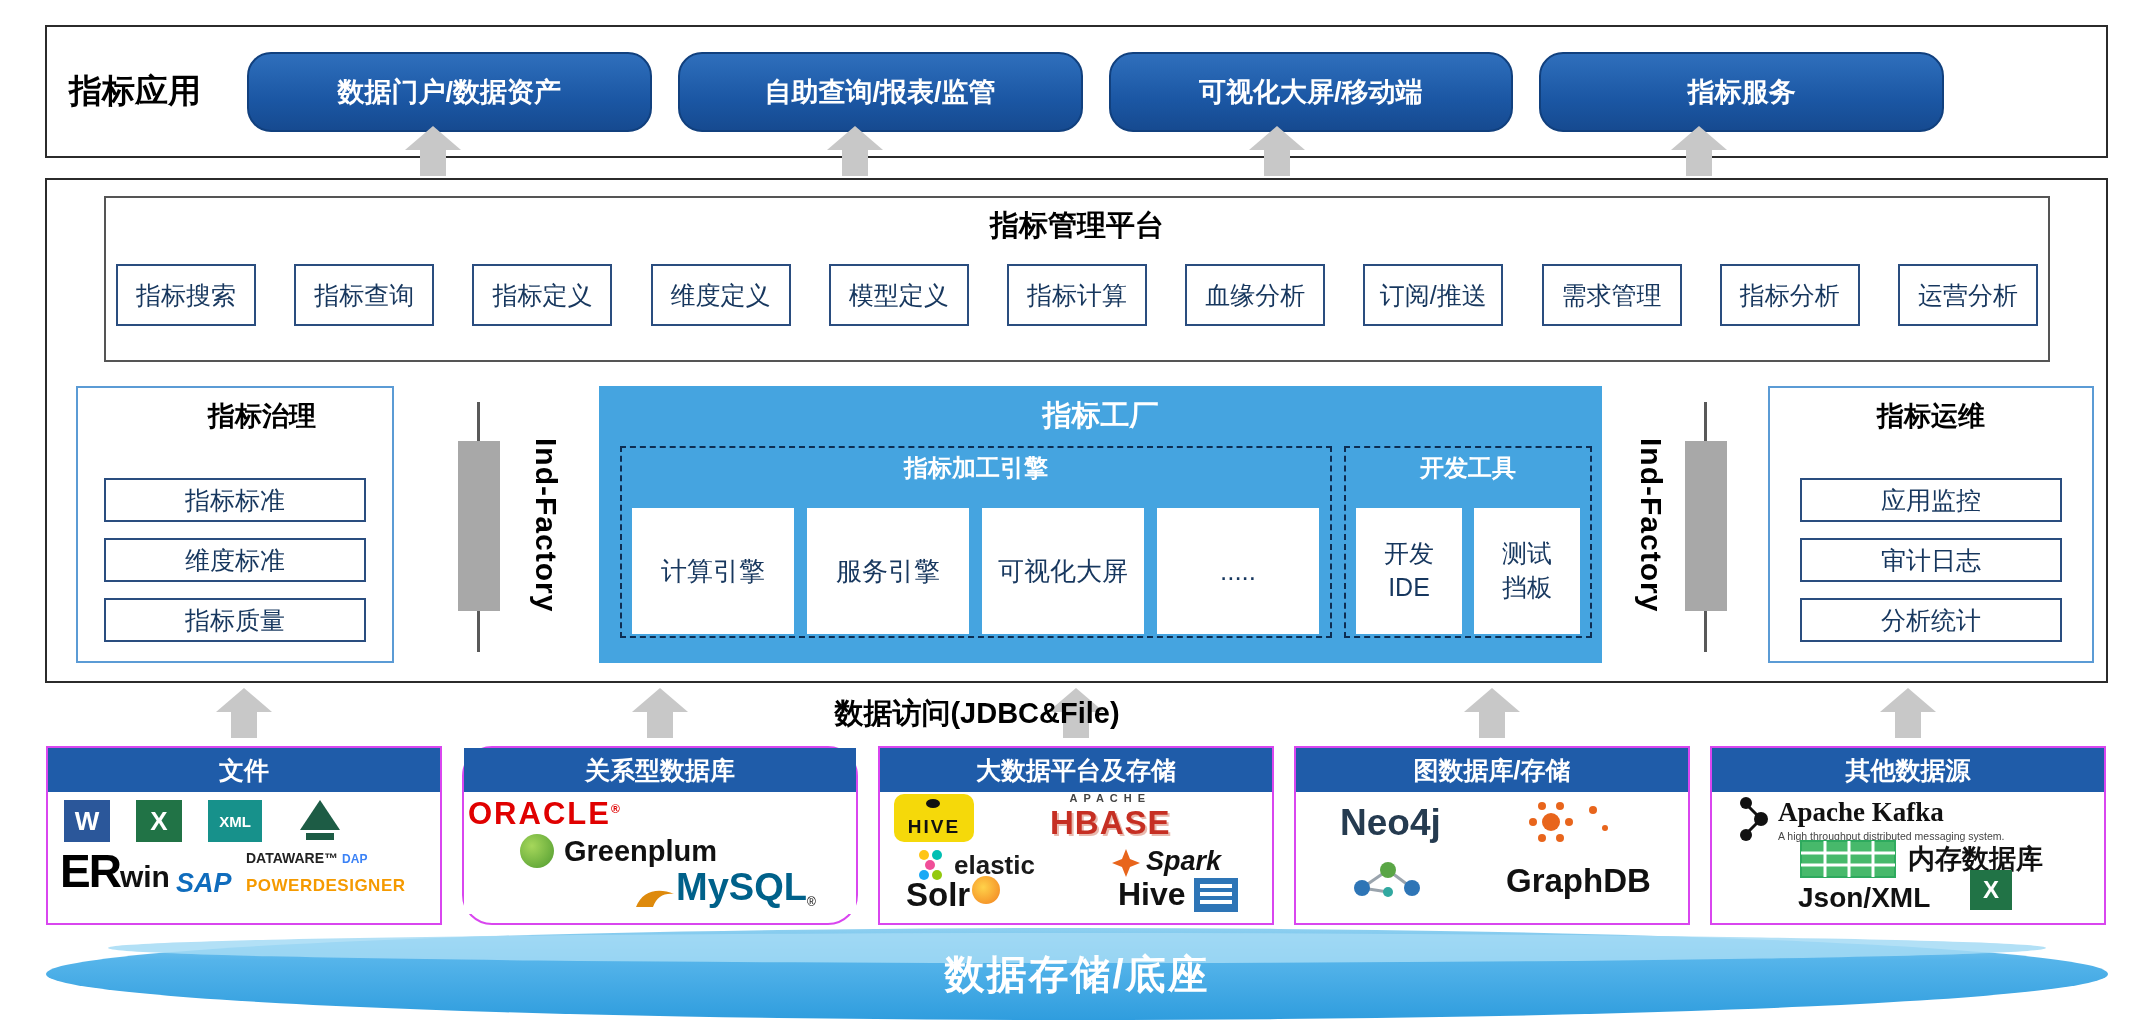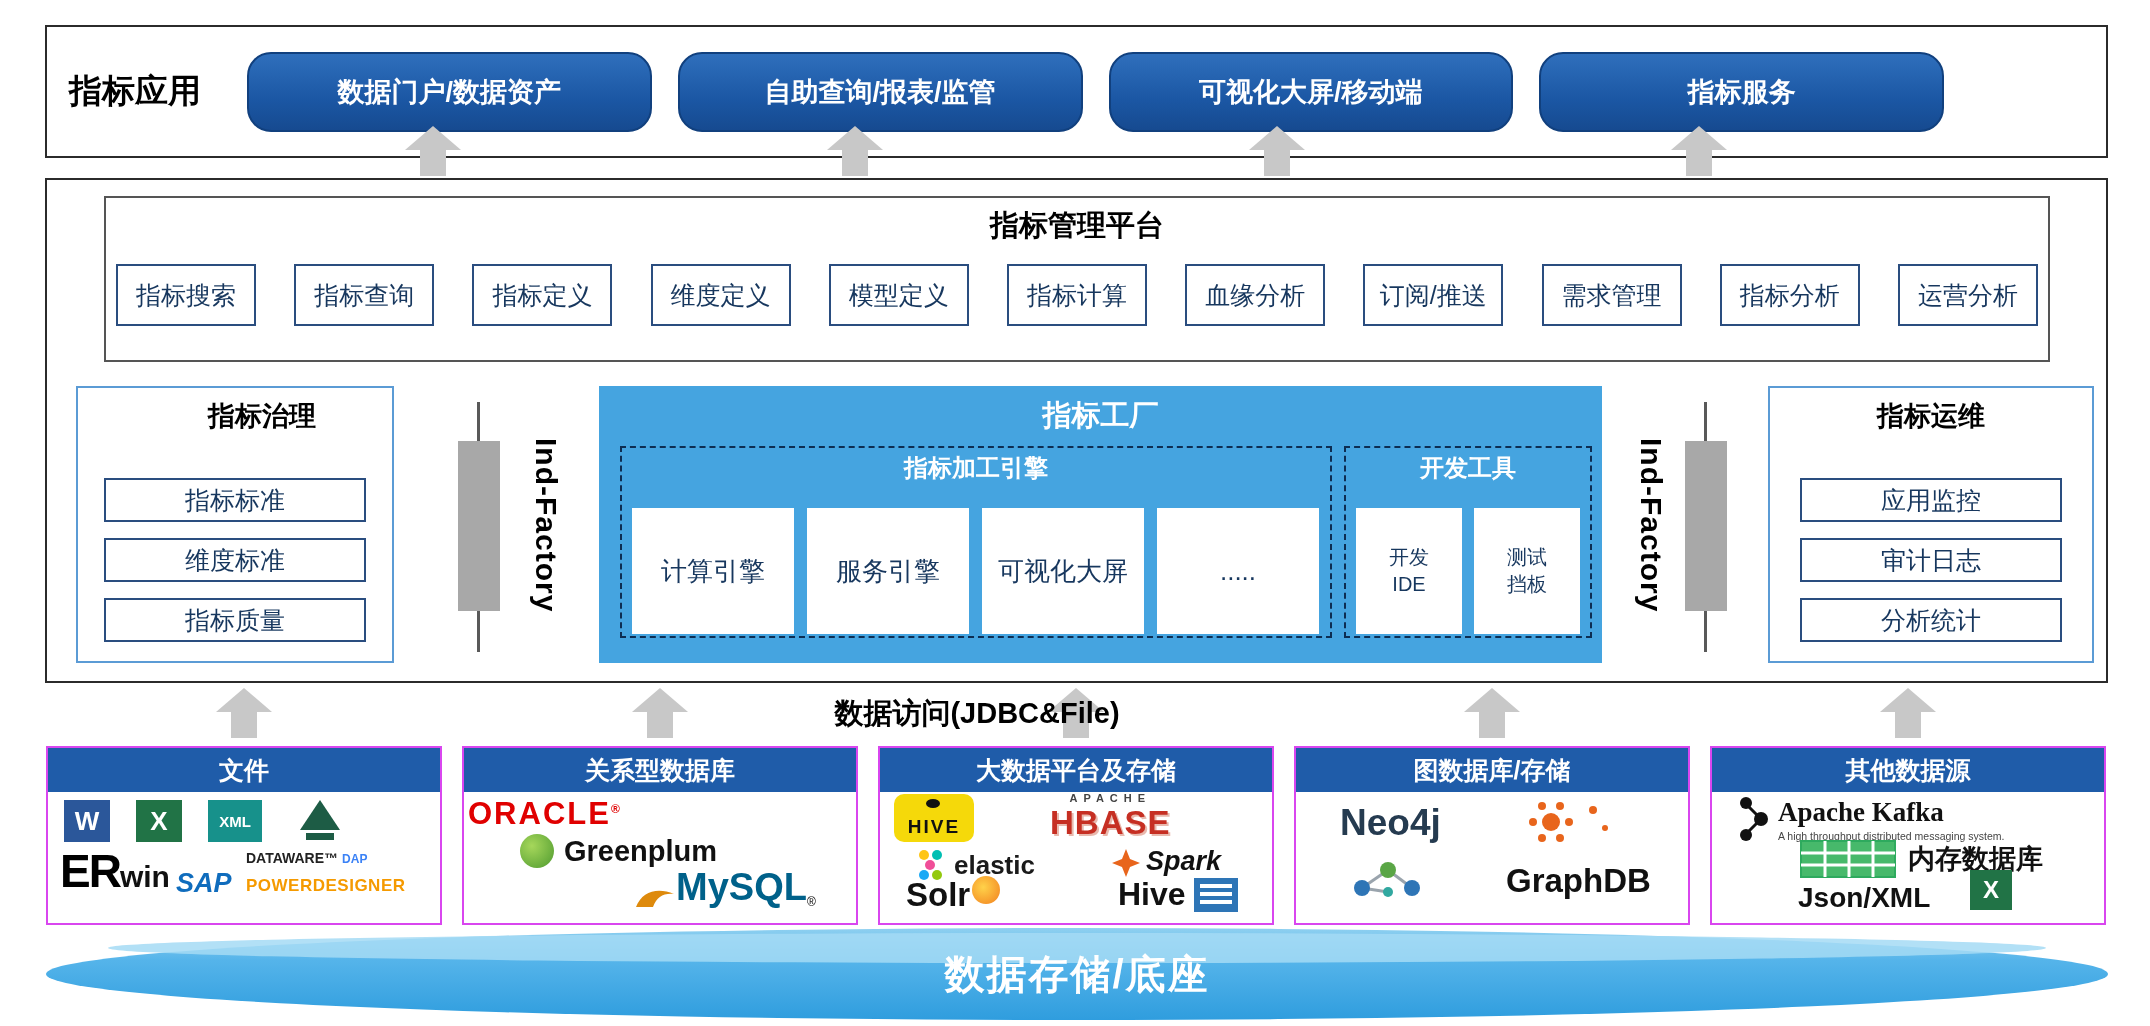--- a/index.html
+++ b/index.html
@@ -49,21 +49,21 @@
   #factory-title{left:599px;top:396px;width:1003px;text-align:center;font-size:29px;font-weight:600;color:#fff;}
   .dashed-box{border:2px dashed #0d2d52;}
   #engine-box{left:620px;top:446px;width:712px;height:192px;}
   #engine-title{left:620px;top:452px;width:712px;text-align:center;font-size:24px;color:#fff;font-weight:600;}
   #engine-items{left:632px;top:508px;display:flex;gap:13px;}
   .engine-cell{width:162px;height:126px;background:#fff;color:#17375e;font-size:26px;
                display:flex;align-items:center;justify-content:center;}
   #dev-box{left:1344px;top:446px;width:248px;height:192px;}
   #dev-title{left:1344px;top:452px;width:248px;text-align:center;font-size:24px;color:#fff;font-weight:600;}
   #dev-items{left:1356px;top:508px;display:flex;gap:12px;}
-  .dev-cell{width:106px;height:126px;background:#fff;color:#17375e;font-size:20px;line-height:1.35;
+  .dev-cell{width:106px;height:126px;background:#fff;color:#17375e;font-size:25px;line-height:1.35;
             display:flex;flex-direction:column;align-items:center;justify-content:center;}
 
   
   #da-label{left:0;top:694px;width:1948px;text-align:center;font-size:29px;font-weight:bold;z-index:6;padding-left:6px;}
 
   
   .card{position:absolute;top:746px;width:396px;height:179px;border:2px solid #d946ef;background:#fff;box-sizing:border-box;}
   .card-header{height:44px;background:#1f5ca9;color:#fff;font-size:25px;font-weight:bold;
                display:flex;align-items:center;justify-content:center;}
   .card-body{position:relative;height:122px;background:#fff;}
@@ -267,21 +267,21 @@
         <span class="er">ER</span><span class="win">win</span>
       </div>
       <div class="logo" id="c1-dataware">
         <span>DATAWARE™</span><span class="dap">DAP</span>
       </div>
       <div class="logo" id="c1-sap">SAP</div>
       <div class="logo" id="c1-pd">POWERDESIGNER</div>
     </div>
   </div>
 
-  <div class="card" style="left:462px;">
+  <div class="card" style="left:462px;border-radius:30px;">
     <div class="card-header">关系型数据库</div>
     <div class="card-body">
       <div class="logo" id="c2-oracle">
         <span>ORACLE</span><span class="sup">®</span>
       </div>
       <div class="logo" id="c2-greenplum">
         <div class="gp-dot"></div>
         <span class="gp-txt">Greenplum</span>
       </div>
       <div class="logo" id="c2-mysql">

